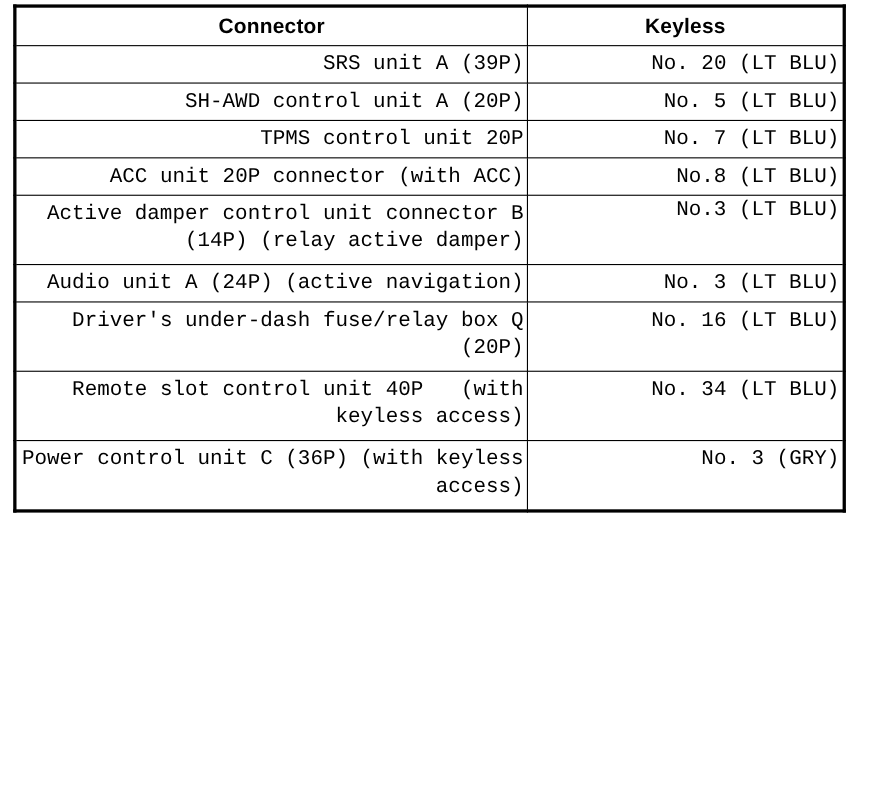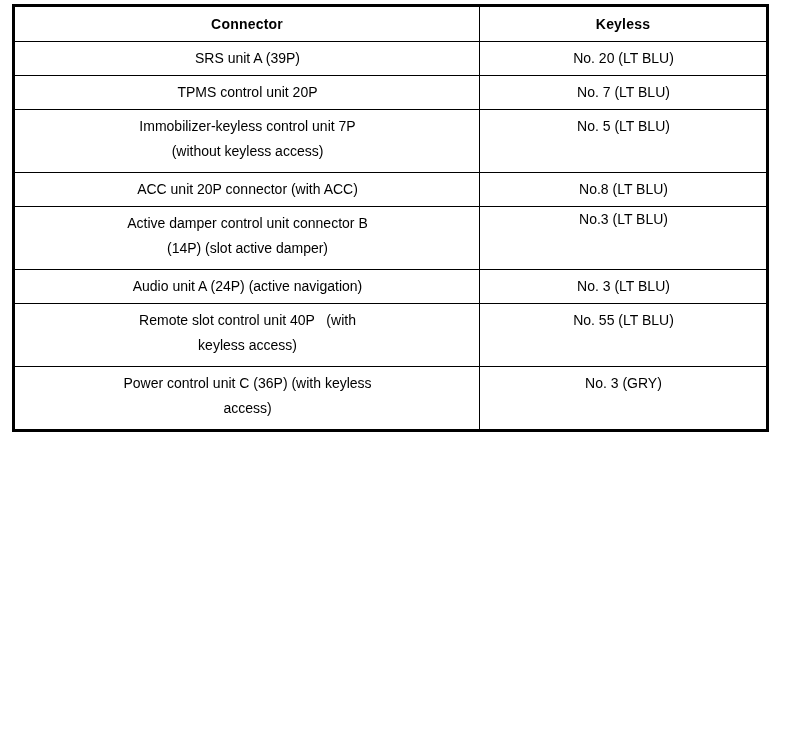--- a/index.html
+++ b/index.html
@@ -26,36 +26,37 @@
     background: #ffffff;
   }
 
   #connector-terminal-table col.col-connector { width: 466px; }
   #connector-terminal-table col.col-terminal  { width: 288px; }
 
   #connector-terminal-table th,
   #connector-terminal-table td {
     border: 1.5px solid #000000;
     padding: 0;
-    font-size: 14px;
+    font-size: 19px;
     line-height: 25px;
     color: #000000;
     vertical-align: top;
   }
 
   #connector-terminal-table th {
     font-weight: bold;
     text-align: center;
     height: 34px;
     vertical-align: middle;
     letter-spacing: 0.2px;
   }
 
   #connector-terminal-table td {
-    text-align: center;
+    text-align: right;
+    font-family: Liberation Mono, monospace;
   }
 
   .cell-text {
     display: block;
     padding: 4px 3px 4px 4px;
     white-space: pre-wrap;
   }
 
   td.row-1line   { height: 31px; }
   td.row-2line   { height: 62px; }
@@ -81,67 +82,75 @@
       <tr>
         <td class="row-1line">
           <span class="cell-text">SRS unit A (39P)</span>
         </td>
         <td class="row-1line">
           <span class="cell-text">No. 20 (LT BLU)</span>
         </td>
       </tr>
       <tr>
         <td class="row-1line">
+          <span class="cell-text">SH-AWD control unit A (20P)</span>
+        </td>
+        <td class="row-1line">
+          <span class="cell-text">No. 5 (LT BLU)</span>
+        </td>
+      </tr>
+      <tr>
+        <td class="row-1line">
           <span class="cell-text">TPMS control unit 20P</span>
         </td>
         <td class="row-1line">
           <span class="cell-text">No. 7 (LT BLU)</span>
-        </td>
-      </tr>
-      <tr>
-        <td class="row-2line">
-          <span class="cell-text">Immobilizer-keyless control unit 7P
-(without keyless access)</span>
-        </td>
-        <td class="row-2line">
-          <span class="cell-text">No. 5 (LT BLU)</span>
         </td>
       </tr>
       <tr>
         <td class="row-1line">
           <span class="cell-text">ACC unit 20P connector (with ACC)</span>
         </td>
         <td class="row-1line">
           <span class="cell-text">No.8 (LT BLU)</span>
         </td>
       </tr>
       <tr>
         <td class="row-2line">
           <span class="cell-text">Active damper control unit connector B
-(14P) (slot active damper)</span>
+(14P) (relay active damper)</span>
         </td>
         <td class="row-2line vmiddle">
           <span class="cell-text">No.3 (LT BLU)</span>
         </td>
       </tr>
       <tr>
         <td class="row-1line">
           <span class="cell-text">Audio unit A (24P) (active navigation)</span>
         </td>
         <td class="row-1line">
           <span class="cell-text">No. 3 (LT BLU)</span>
         </td>
       </tr>
       <tr>
         <td class="row-2line">
+          <span class="cell-text">Driver's under-dash fuse/relay box Q
+(20P)</span>
+        </td>
+        <td class="row-2line">
+          <span class="cell-text">No. 16 (LT BLU)</span>
+        </td>
+      </tr>
+      <tr>
+        <td class="row-2line">
           <span class="cell-text">Remote slot control unit 40P   (with
 keyless access)</span>
         </td>
         <td class="row-2line">
-          <span class="cell-text">No. 55 (LT BLU)</span>
+          <span class="cell-text">No. 34 (LT BLU)</span>
         </td>
       </tr>
       <tr>
         <td class="row-2line">
           <span class="cell-text">Power control unit C (36P) (with keyless
 access)</span>
         </td>
         <td class="row-2line">
           <span class="cell-text">No. 3 (GRY)</span>
         </td>

